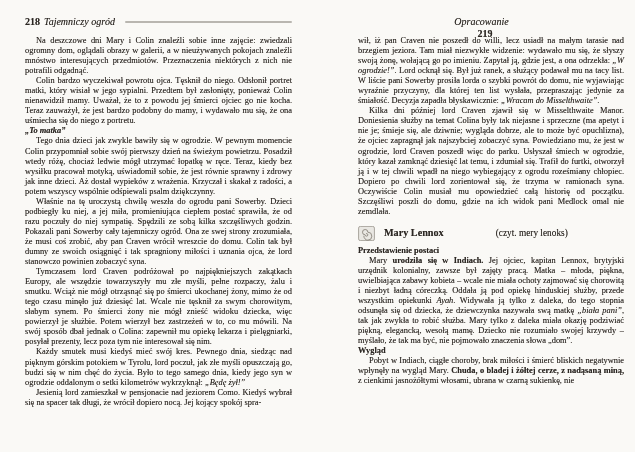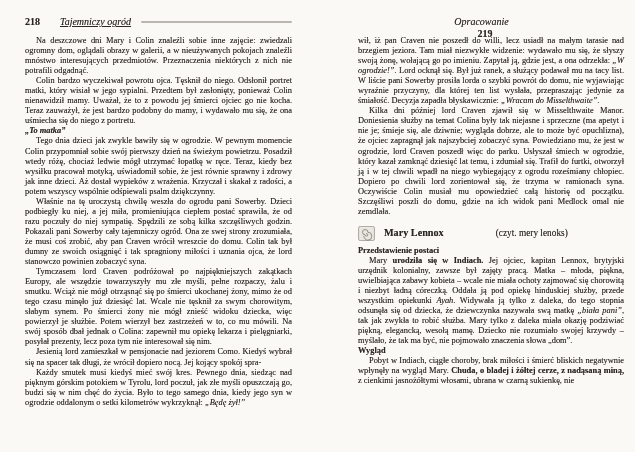--- a/index.html
+++ b/index.html
@@ -24,21 +24,21 @@
     display: flex;
     align-items: center;
     font-size: 10px;
     line-height: 12px;
     white-space: nowrap;
   }
   #left-header  { left: 25px;  width: 267px; }
   #right-header { left: 358px; width: 254px; flex-direction: column; }
   .page-num { font-weight: bold; }
   .running-title { font-style: italic; }
-  #left-header .running-title { margin-left: 20px; text-decoration: underline; }
+  #left-header .running-title { margin-left: 4px; }
   #right-header .running-title { margin-right: 7px; }
   .header-rule {
     flex: 1;
     height: 2px;
     background: #b9b6b0;
     border-radius: 1px;
   }
   #left-header .header-rule { margin-left: 10px; }
   #right-header .header-rule { margin-right: 12px; }
   .page-body {
@@ -107,22 +107,22 @@
     <span class="page-num">219</span>
   </div>
 
   <div class="page-body" id="left-body">
       <p class="para indent"><span class="seg-n">Na deszczowe dni Mary i Colin znaleźli sobie inne zajęcie: zwiedzali ogromny dom, oglądali obrazy w galerii, a w nieużywanych pokojach znaleźli mnóstwo interesujących przedmiotów. Przeznaczenia niektórych z nich nie potrafili odgadnąć.</span></p>
       <p class="para indent"><span class="seg-n">Colin bardzo wyczekiwał powrotu ojca. Tęsknił do niego. Odsłonił portret matki, który wisiał w jego sypialni. Przedtem był zasłonięty, ponieważ Colin nienawidził mamy. Uważał, że to z powodu jej śmierci ojciec go nie kocha. Teraz zauważył, że jest bardzo podobny do mamy, i wydawało mu się, że ona uśmiecha się do niego z portretu.</span></p>
       <p class="subheading"><span class="seg-bi">„To matka”</span></p>
       <p class="para indent"><span class="seg-n">Tego dnia dzieci jak zwykle bawiły się w ogrodzie. W pewnym momencie Colin przypomniał sobie swój pierwszy dzień na świeżym powietrzu. Posadził wtedy różę, chociaż ledwie mógł utrzymać łopatkę w ręce. Teraz, kiedy bez wysiłku pracował motyką, uświadomił sobie, że jest równie sprawny i zdrowy jak inne dzieci. Aż dostał wypieków z wrażenia. Krzyczał i skakał z radości, a potem wszyscy wspólnie odśpiewali psalm dziękczynny.</span></p>
       <p class="para indent"><span class="seg-n">Właśnie na tę uroczystą chwilę weszła do ogrodu pani Sowerby. Dzieci podbiegły ku niej, a jej miła, promieniująca ciepłem postać sprawiła, że od razu poczuły do niej sympatię. Spędzili ze sobą kilka szczęśliwych godzin. Pokazali pani Sowerby cały tajemniczy ogród. Ona ze swej strony zrozumiała, że musi coś zrobić, aby pan Craven wrócił wreszcie do domu. Colin tak był dumny ze swoich osiągnięć i tak spragniony miłości i uznania ojca, że lord stanowczo powinien zobaczyć syna.</span></p>
       <p class="para indent"><span class="seg-n">Tymczasem lord Craven podróżował po najpiękniejszych zakątkach Europy, ale wszędzie towarzyszyły mu złe myśli, pełne rozpaczy, żalu i smutku. Wciąż nie mógł otrząsnąć się po śmierci ukochanej żony, mimo że od tego czasu minęło już dziesięć lat. Wcale nie tęsknił za swym chorowitym, słabym synem. Po śmierci żony nie mógł znieść widoku dziecka, więc powierzył je służbie. Potem wierzył bez zastrzeżeń w to, co mu mówili. Na swój sposób dbał jednak o Colina: zapewnił mu opiekę lekarza i pielęgniarki, posyłał prezenty, lecz poza tym nie interesował się nim.</span></p>
+      <p class="para indent"><span class="seg-n">Każdy smutek musi kiedyś mieć swój kres. Pewnego dnia, siedząc nad pięknym górskim potokiem w Tyrolu, lord poczuł, jak złe myśli opuszczają go, budzi się w nim chęć do życia. Było to tego samego dnia, kiedy jego syn w ogrodzie oddalonym o setki kilometrów wykrzyknął: </span><span class="seg-i">„Będę żył!”</span></p>
       <p class="para indent"><span class="seg-n">Jesienią lord zamieszkał w pensjonacie nad jeziorem Como. Kiedyś wybrał się na spacer tak długi, że wrócił dopiero nocą. Jej kojący spokój spra-</span></p>
-      <p class="para indent"><span class="seg-n">Każdy smutek musi kiedyś mieć swój kres. Pewnego dnia, siedząc nad pięknym górskim potokiem w Tyrolu, lord poczuł, jak złe myśli opuszczają go, budzi się w nim chęć do życia. Było to tego samego dnia, kiedy jego syn w ogrodzie oddalonym o setki kilometrów wykrzyknął: </span><span class="seg-i">„Będę żył!”</span></p>
     </div>
   <div class="page-body" id="right-body">
       <p class="para"><span class="seg-n">wił, iż pan Craven nie poszedł do willi, lecz usiadł na małym tarasie nad brzegiem jeziora. Tam miał niezwykłe widzenie: wydawało mu się, że słyszy swoją żonę, wołającą go po imieniu. Zapytał ją, gdzie jest, a ona odrzekła: </span><span class="seg-i">„W ogrodzie!”</span><span class="seg-n">. Lord ocknął się. Był już ranek, a służący podawał mu na tacy list. W liście pani Sowerby prosiła lorda o szybki powrót do domu, nie wyjawiając wyraźnie przyczyny, dla której ten list wysłała, przepraszając jedynie za śmiałość. Decyzja zapadła błyskawicznie: </span><span class="seg-i">„Wracam do Misselthwaite”</span><span class="seg-n">.</span></p>
       <p class="para indent"><span class="seg-n">Kilka dni później lord Craven zjawił się w Misselthwaite Manor. Doniesienia służby na temat Colina były tak niejasne i sprzeczne (ma apetyt i nie je; śmieje się, ale dziwnie; wygląda dobrze, ale to może być opuchlizna), że ojciec zapragnął jak najszybciej zobaczyć syna. Powiedziano mu, że jest w ogrodzie, lord Craven poszedł więc do parku. Usłyszał śmiech w ogrodzie, który kazał zamknąć dziesięć lat temu, i zdumiał się. Trafił do furtki, otworzył ją i w tej chwili wpadł na niego wybiegający z ogrodu roześmiany chłopiec. Dopiero po chwili lord zorientował się, że trzyma w ramionach syna. Oczywiście Colin musiał mu opowiedzieć całą historię od początku. Szczęśliwi poszli do domu, gdzie na ich widok pani Medlock omal nie zemdlała.</span></p>
       <div class="character-heading">
         <span class="char-icon">
           <svg viewBox="0 0 20 18" width="17" height="15" xmlns="http://www.w3.org/2000/svg">
             <rect x="0.5" y="0.5" width="19" height="17" rx="2" fill="#e9e7e2" stroke="#9b968e" stroke-width="1"></rect>
             <path d="M10 9 a1.6 1.6 0 1 1 -1.6 1.6 a3.2 3.2 0 1 1 3.2 -3.2 a4.8 4.8 0 1 1 -4.8 4.8" fill="none" stroke="#8b867d" stroke-width="1.1" stroke-linecap="round"></path>
           </svg>

